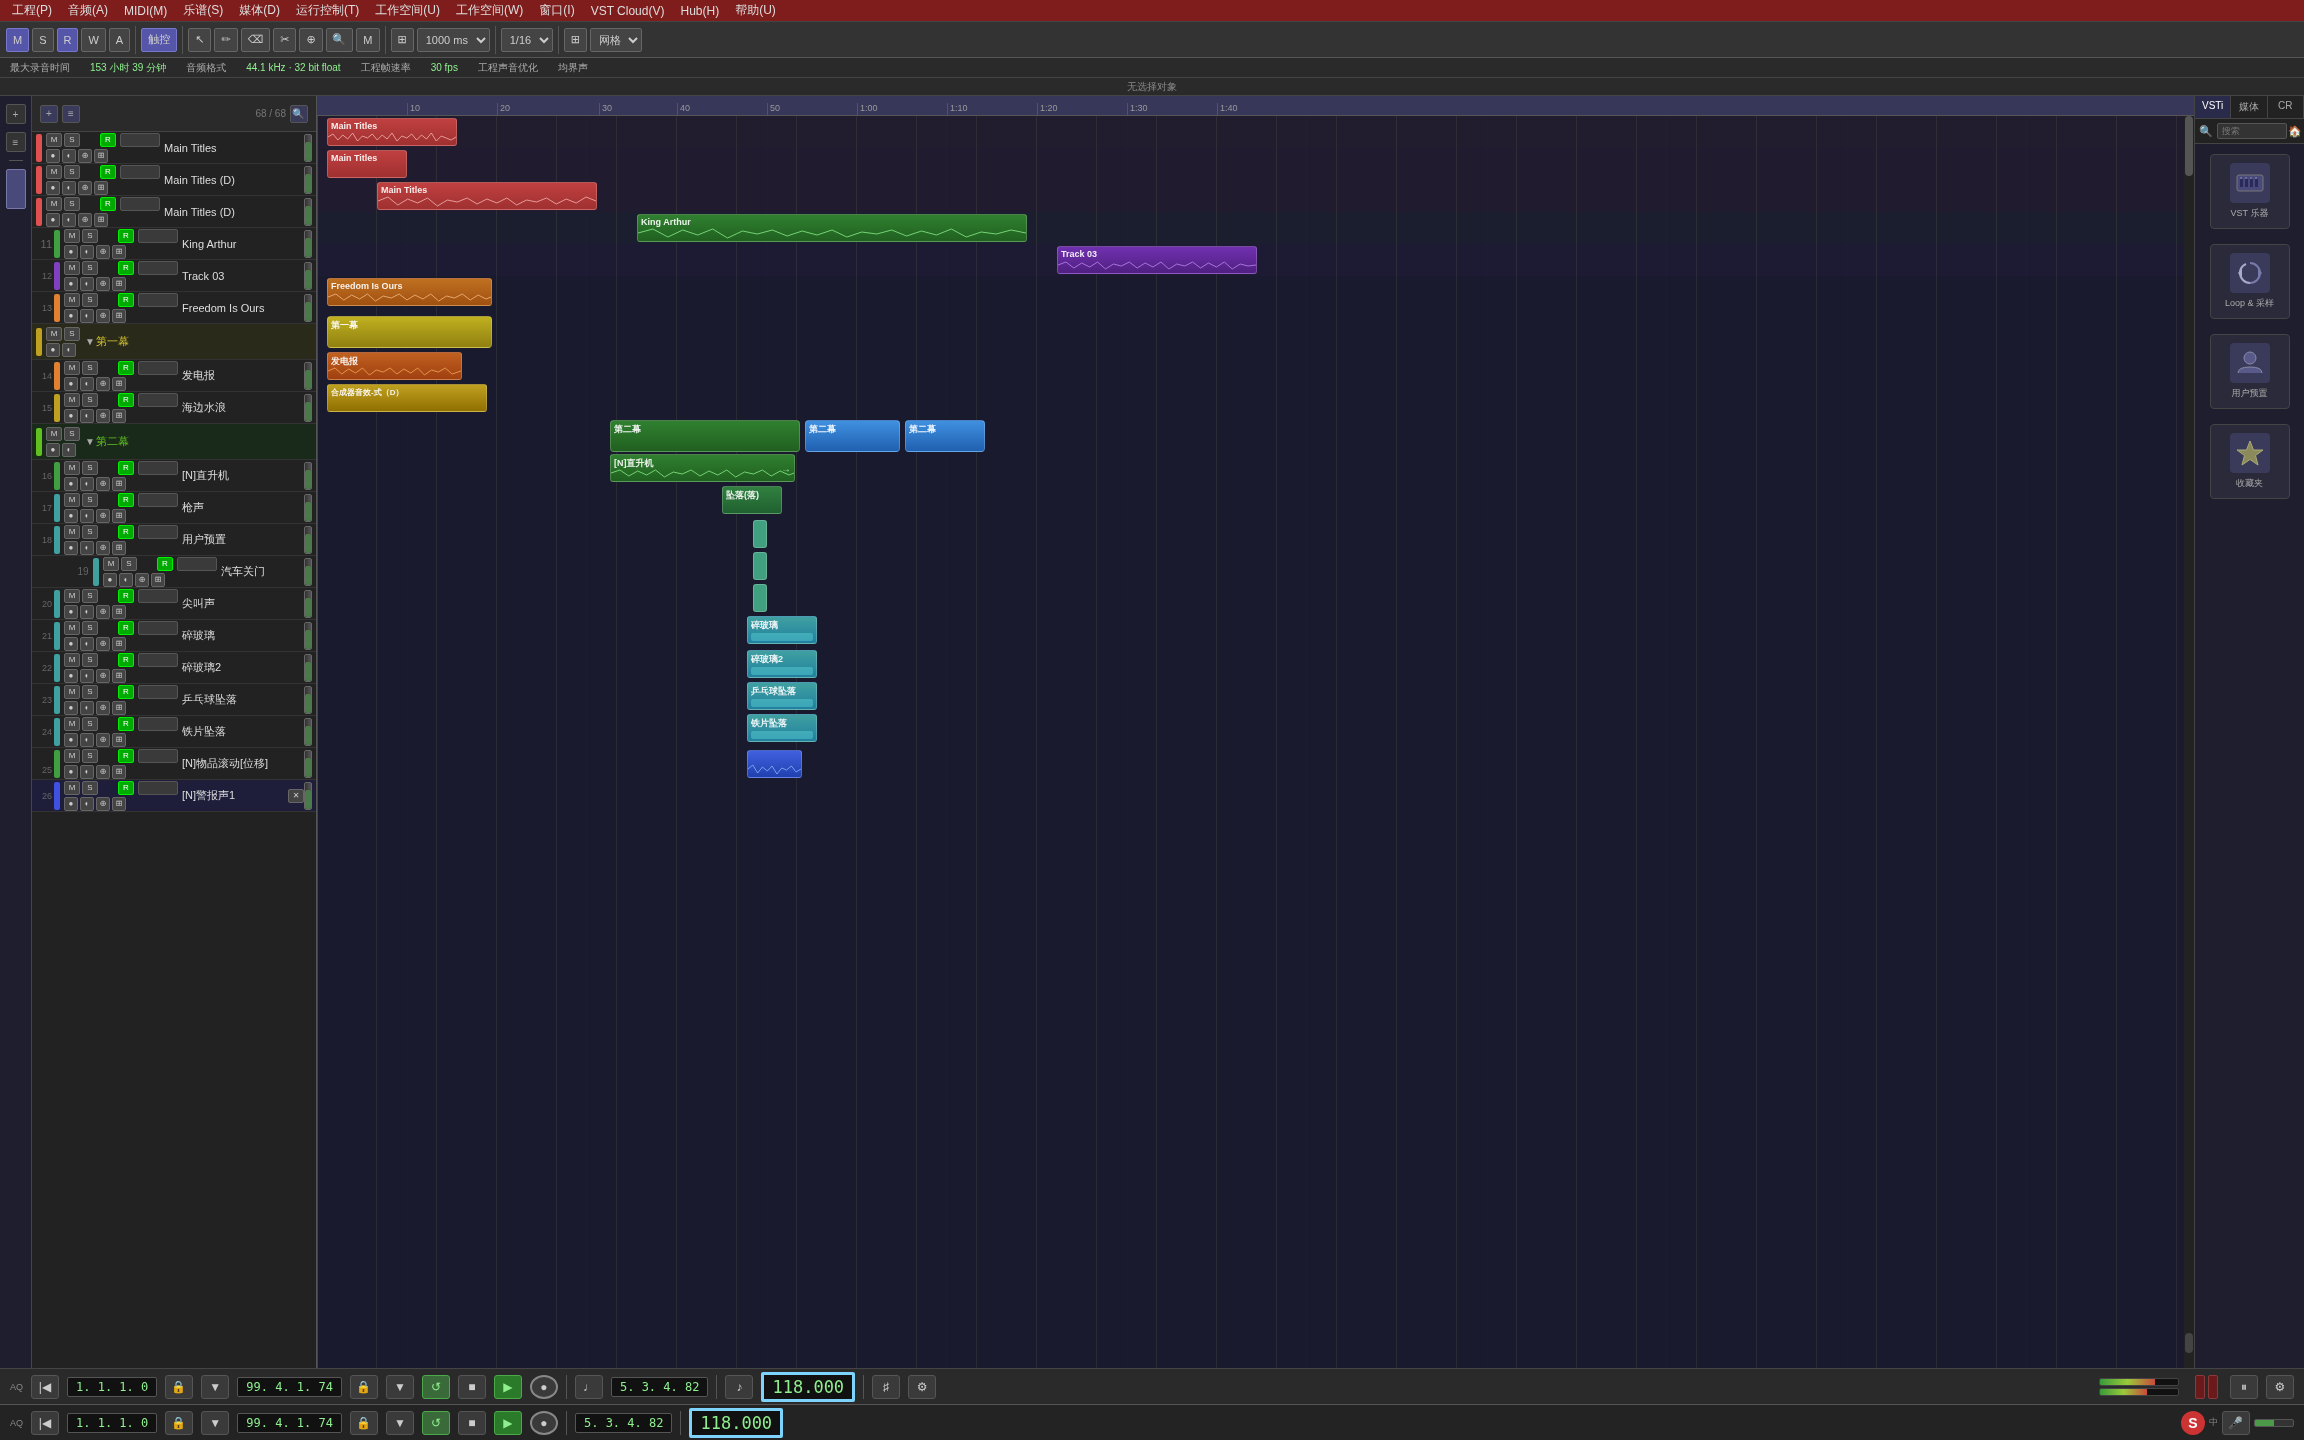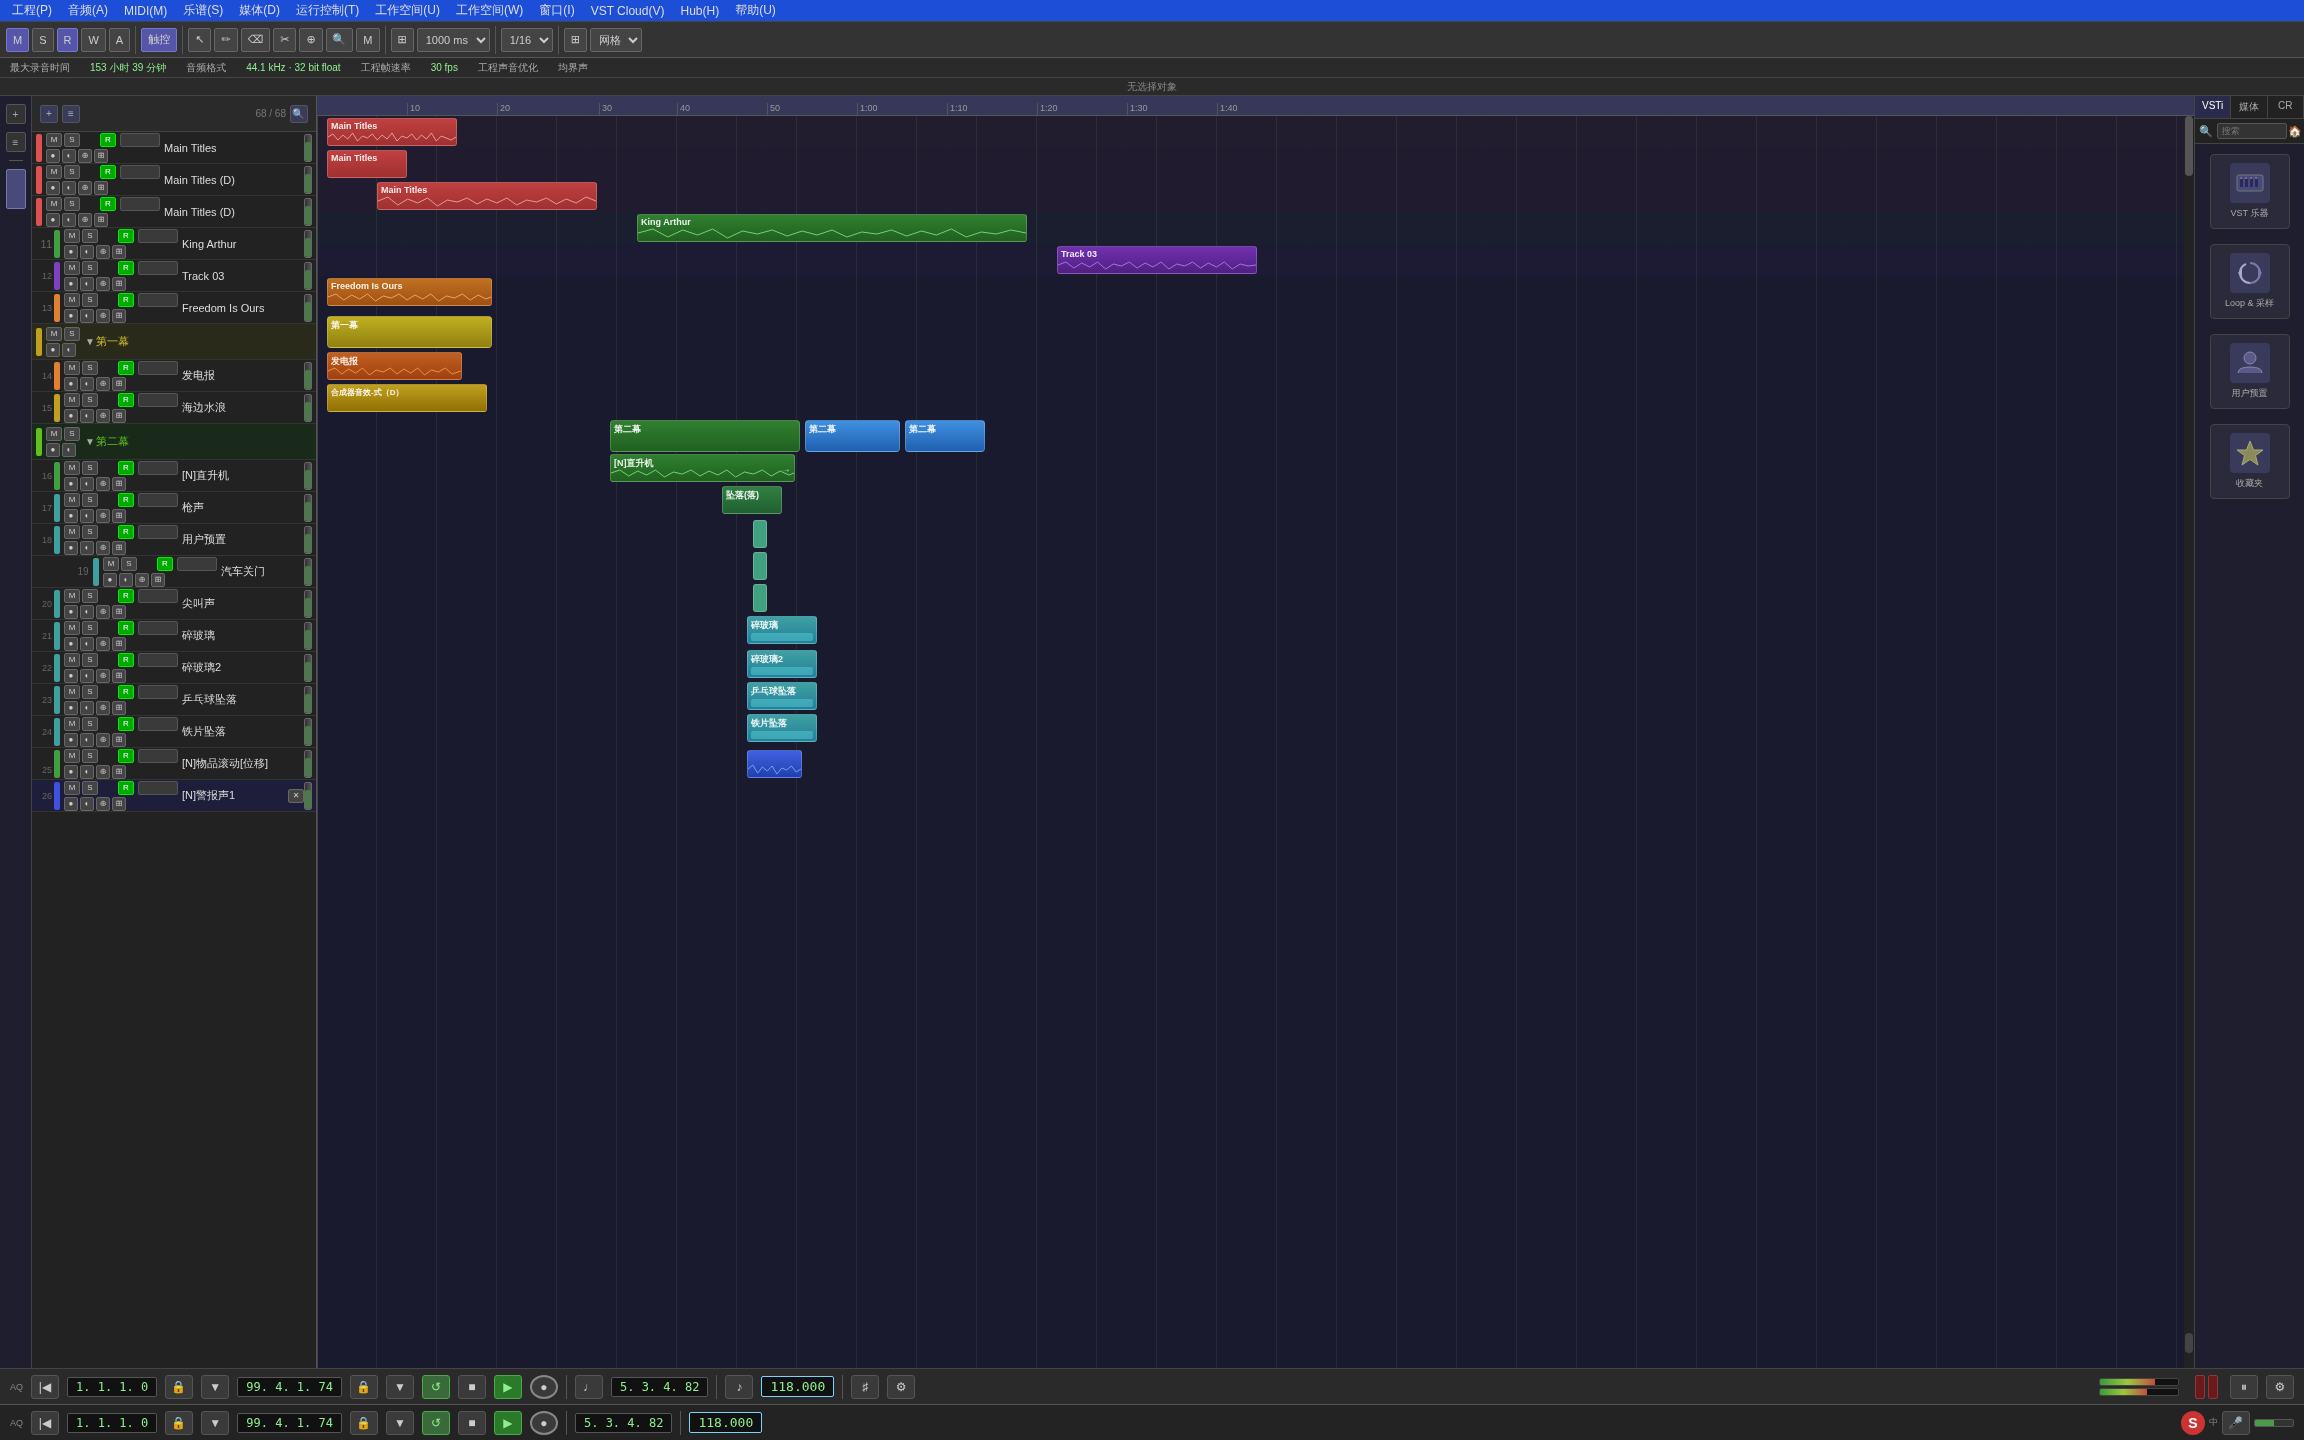--- a/index.html
+++ b/index.html
@@ -1,20 +1,20 @@
 <!DOCTYPE html>
 <html><head>
   <meta charset="utf-8">
   <style>
     * { box-sizing: border-box; margin: 0; padding: 0; }
     body { background: #1a1a2e; color: #ccc; font-family: 'Arial', sans-serif; font-size: 11px; overflow: hidden; width: 2304px; height: 1440px; }
     
     
     .menu-bar {
-      background: #1d4ed8;
+      background: #7f1d1d;
       height: 22px;
       display: flex;
       align-items: center;
       padding: 0 4px;
       border-bottom: 1px solid #444;
     }
     .menu-item {
       padding: 2px 8px;
       color: #ddd;
       cursor: pointer;
@@ -333,24 +333,24 @@
       background: #111;
       border: 1px solid #555;
       padding: 2px 8px;
       font-family: monospace;
       font-size: 12px;
       color: #8fef8f;
       border-radius: 2px;
     }
     .transport-tempo {
       background: #111;
-      border: 1px solid #7dd3fc;
+      border: 3px solid #7dd3fc;
       padding: 2px 8px;
       font-family: monospace;
-      font-size: 13px;
+      font-size: 17px;
       color: #8fef8f;
       border-radius: 2px;
       min-width: 70px;
       text-align: center;
     }
     
     
     .bottom-bar {
       background: #232323;
       height: 36px;

